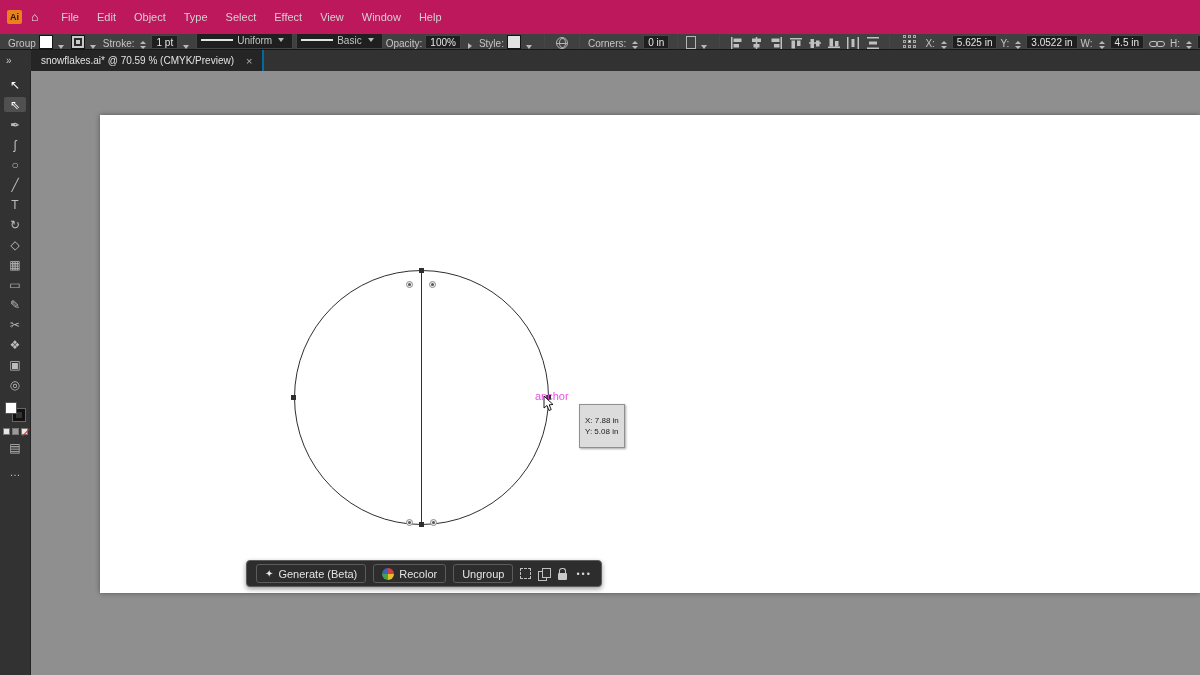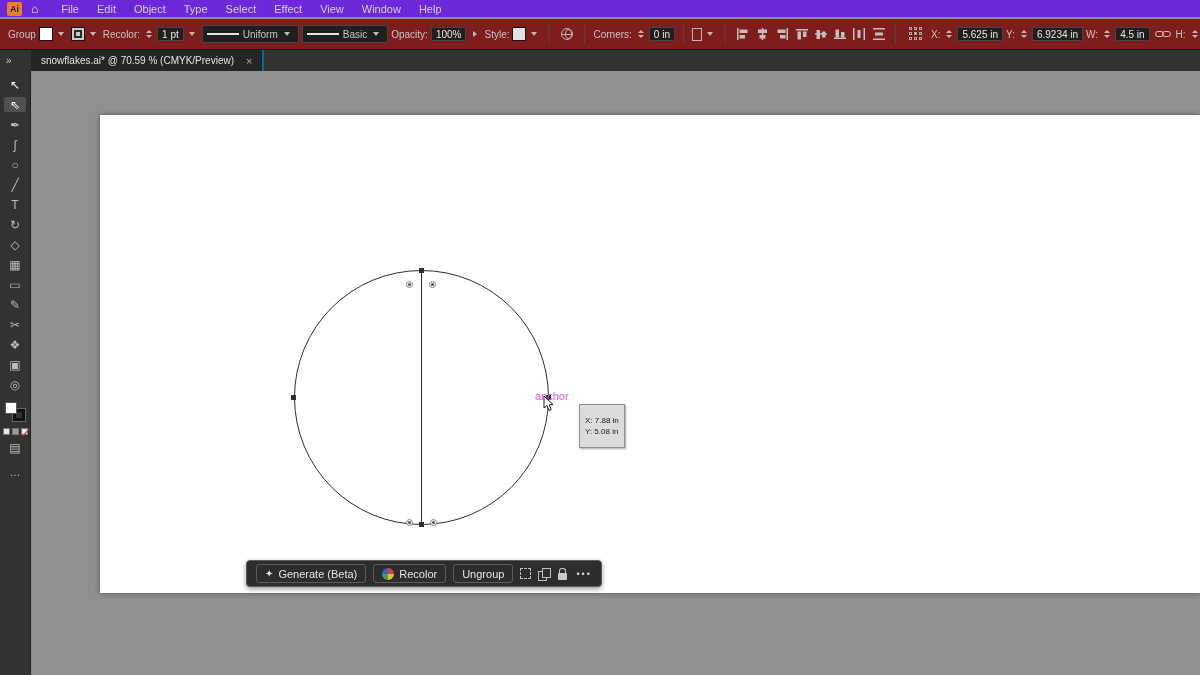--- a/index.html
+++ b/index.html
@@ -1,23 +1,23 @@
 <!DOCTYPE html>
 <html><head>
 <meta charset="utf-8">
 <style>
   *{box-sizing:border-box;margin:0;padding:0}
   html,body{width:1200px;height:675px;overflow:hidden;background:#8f8f8f;font-family:"Liberation Sans",sans-serif}
   
-  #menubar{position:absolute;top:0;left:0;right:0;height:17px;background:#6d28d9;display:flex;align-items:center;color:#d2d2d2;font-size:11px;z-index:9}
+  #menubar{position:absolute;top:0;left:0;right:0;height:34px;background:#be185d;display:flex;align-items:center;color:#d2d2d2;font-size:11px;z-index:9}
   .ai-logo{width:15px;height:14px;margin:0 9px 0 7px;background:#e8821e;color:#2d1600;font-weight:bold;font-size:9px;display:flex;align-items:center;justify-content:center;border-radius:2px}
   .home-ic{font-size:12px;color:#e6e6e6;margin-right:14px}
   .menu-item{padding:0 9px;height:100%;display:flex;align-items:center;cursor:default}
   
-  #controlbar{position:absolute;top:19px;left:0;right:0;height:31px;background:#7f1d1d;border-bottom:1px solid #161616;display:flex;align-items:center;padding-left:8px;font-size:10px;color:#c4c4c4;gap:3px;overflow:hidden;white-space:nowrap;z-index:8}
+  #controlbar{position:absolute;top:19px;left:0;right:0;height:31px;background:#404040;border-bottom:1px solid #161616;display:flex;align-items:flex-end;padding-left:8px;font-size:10px;color:#c4c4c4;gap:3px;overflow:hidden;white-space:nowrap;z-index:8}
   .cb-ctx{width:58px}
   .field{background:#1f1f1f;border:1px solid #454545;padding:0 4px;color:#e6e6e6;height:14px;display:inline-flex;align-items:center}
   .caret-down{width:0;height:0;border-left:3.5px solid transparent;border-right:3.5px solid transparent;border-top:4px solid #b9b9b9;margin:0 4px 0 2px;display:inline-block}
   .caret-right{width:0;height:0;border-top:3.5px solid transparent;border-bottom:3.5px solid transparent;border-left:4px solid #b9b9b9;margin:0 4px;display:inline-block}
   .stepper{display:inline-flex;flex-direction:column;gap:2px;margin:0 2px 0 3px}
   .stepper i{display:block;width:0;height:0;border-left:3px solid transparent;border-right:3px solid transparent}
   .stepper .up{border-bottom:3.5px solid #b9b9b9}
   .stepper .dn{border-top:3.5px solid #b9b9b9}
   .sep{width:1px;height:20px;background:#464646;margin:0 5px;flex:none}
   .swatch{width:14px;height:14px;border:1px solid #141414;flex:none}
@@ -93,21 +93,21 @@
   <span class="menu-item">Window</span>
   <span class="menu-item">Help</span>
 </div>
 
 <div id="controlbar">
   <span class="cb-ctx">Group</span>
   <span class="swatch fillw"></span>
     <i class="caret-down"></i>
   <span class="swatch strokew"></span>
     <i class="caret-down"></i>
-  <span>Recolor:</span>
+  <span>Stroke:</span>
   <span class="stepper">
       <i class="up"></i>
       <i class="dn"></i>
     </span>
   <span class="field">1 pt</span>
     <i class="caret-down"></i>
   <span class="dd">
       <span class="linepre"></span>
       <span>Uniform</span>
       <i class="caret-down"></i>
@@ -208,21 +208,21 @@
   <span class="stepper">
       <i class="up"></i>
       <i class="dn"></i>
     </span>
   <span class="field">5.625 in</span>
   <span>Y:</span>
   <span class="stepper">
       <i class="up"></i>
       <i class="dn"></i>
     </span>
-  <span class="field">6.9234 in</span>
+  <span class="field">3.0522 in</span>
   <span>W:</span>
   <span class="stepper">
       <i class="up"></i>
       <i class="dn"></i>
     </span>
   <span class="field">4.5 in</span>
   <span class="linkic">
       <svg width="16" height="10">
         <rect x="0.5" y="2.5" width="8" height="5" rx="2.5" fill="none" stroke="#c0c0c0"></rect>
         <rect x="7.5" y="2.5" width="8" height="5" rx="2.5" fill="none" stroke="#c0c0c0"></rect>

